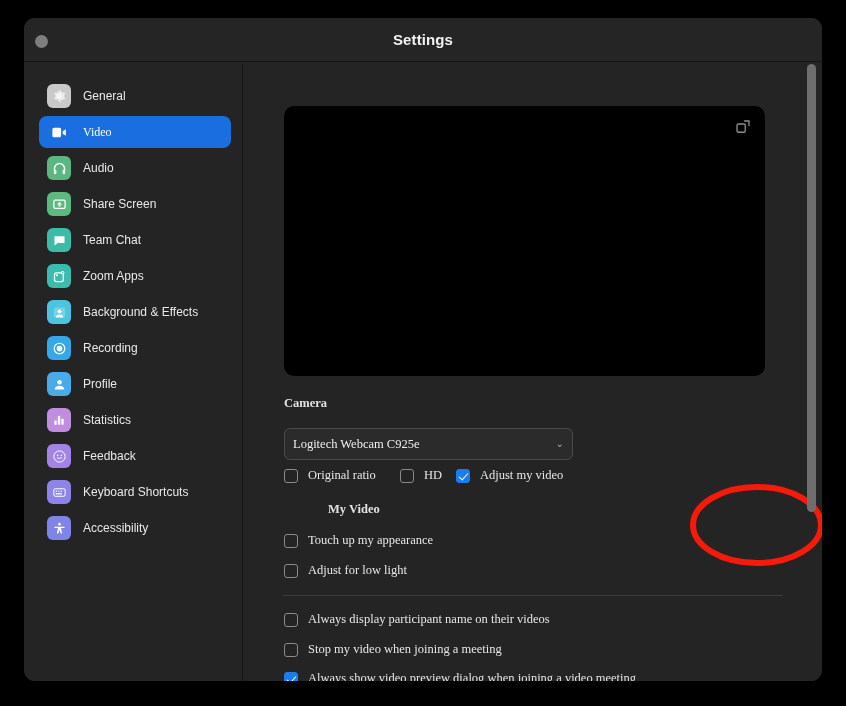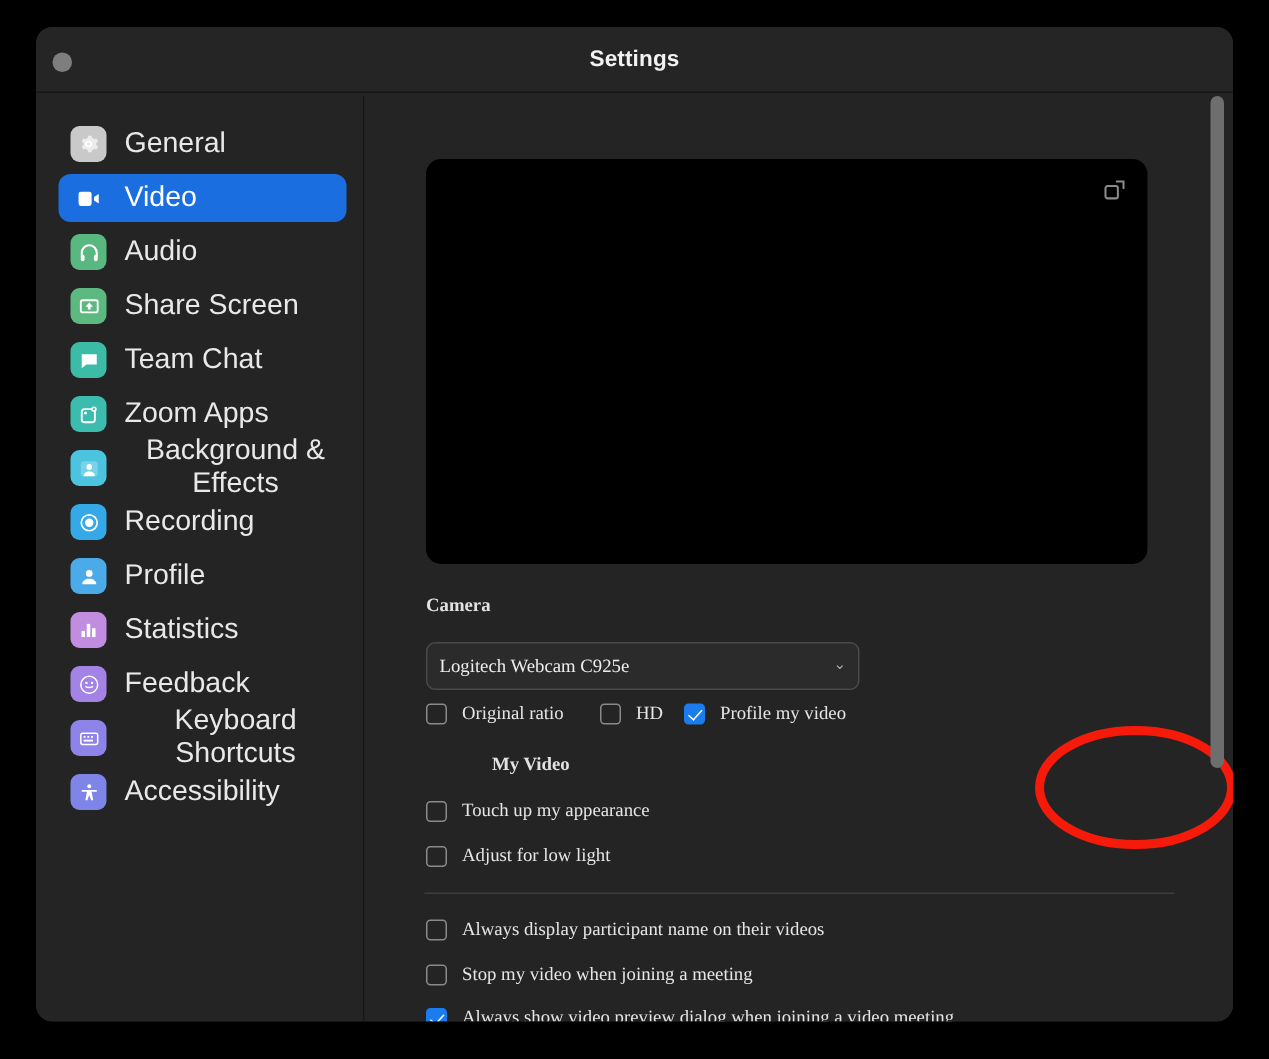--- a/index.html
+++ b/index.html
@@ -61,33 +61,33 @@
   }
   .nav-item {
     display: flex;
     align-items: center;
     height: 32px;
     margin: 4px 11px 4px 15px;
     border-radius: 8px;
     padding-left: 8px;
     cursor: default;
   }
-  .nav-item.active { background: #1b6ee0; }
+  .nav-item.active { background: #1b6ee0; font-family: Liberation Serif, serif; }
   .nav-icon {
     width: 24px; height: 24px;
     border-radius: 6px;
     flex: 0 0 24px;
     display: flex;
     align-items: center;
     justify-content: center;
   }
   .nav-item.active .nav-icon { background: transparent; }
   .nav-label {
     margin-left: 12px;
-    font-size: 19px;
+    font-size: 12px;
     color: #e8e8e8;
     text-align: center;
   }
   .nav-item.active .nav-label { color: #ffffff; }
 
   
   .content {
     position: relative;
     flex: 1 1 auto;
     background: #242424;
@@ -389,21 +389,21 @@
         <span class="cb-label">Original ratio</span>
       </div>
 
       <div class="cb-row r-hd">
         <span class="cb-box"></span>
         <span class="cb-label">HD</span>
       </div>
 
       <div class="cb-row r-mirr">
         <span class="cb-box checked"></span>
-        <span class="cb-label">Profile my video</span>
+        <span class="cb-label">Adjust my video</span>
       </div>
 
       <div class="section-label lbl-myvideo">My Video</div>
 
       <div class="cb-row r-touch">
         <span class="cb-box"></span>
         <span class="cb-label">Touch up my appearance</span>
       </div>
 
       <div class="cb-row r-lowl">

